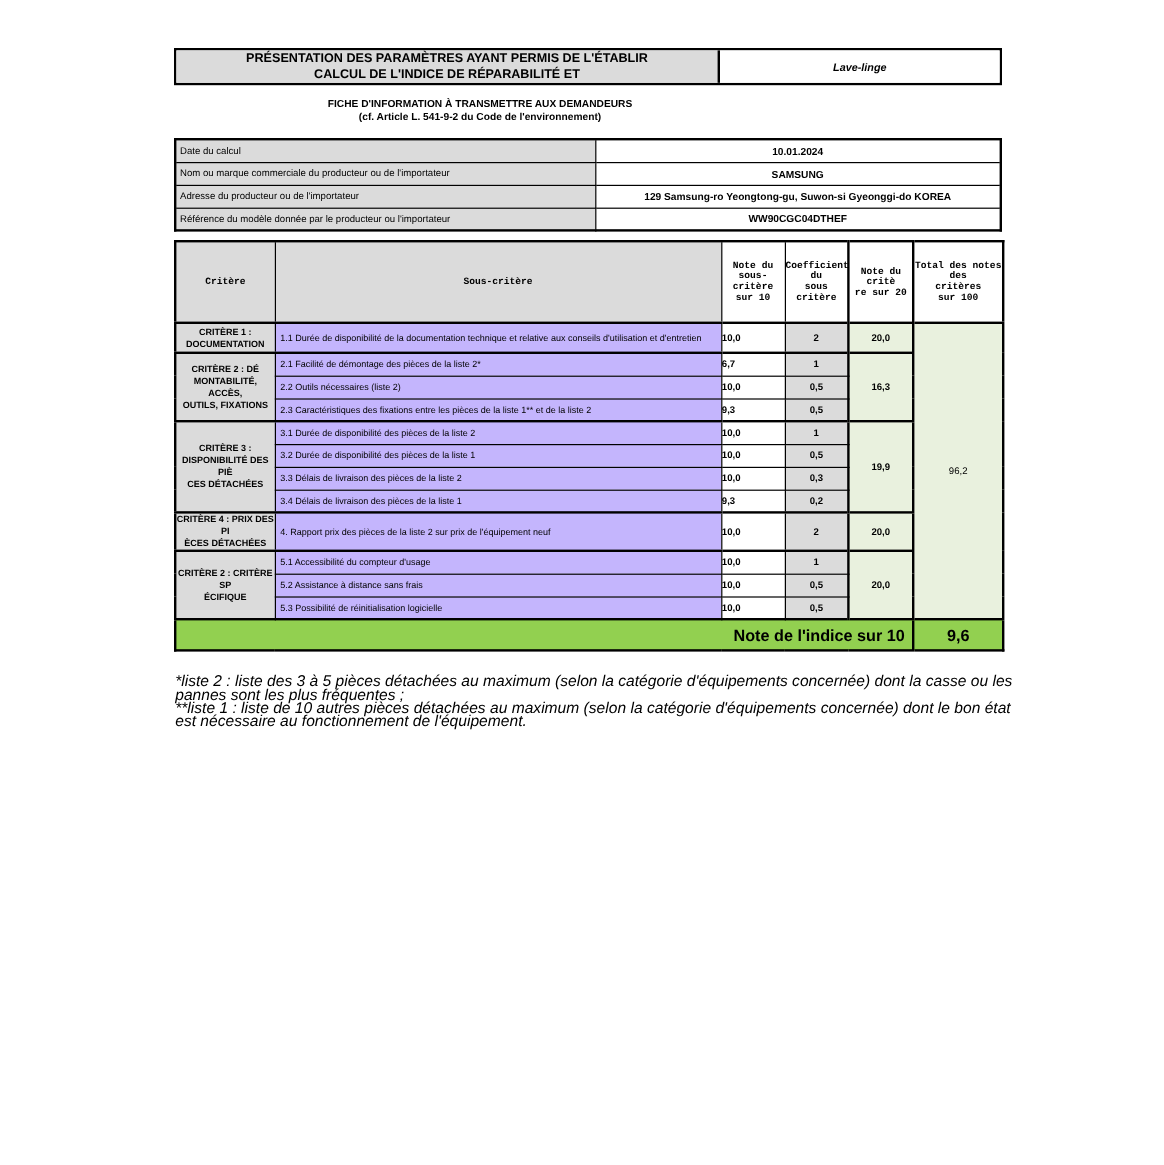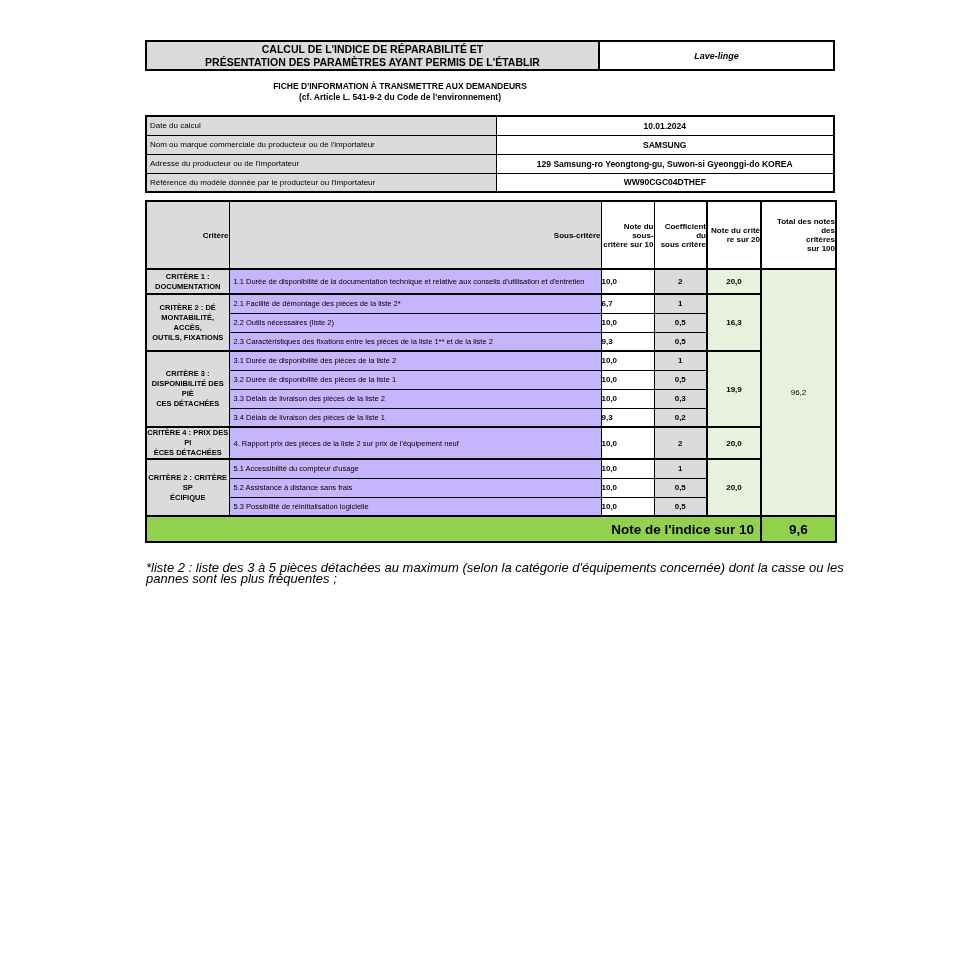--- a/index.html
+++ b/index.html
@@ -45,22 +45,22 @@
   .info-table td.lbl { width: 350px; background: #dbdbdb; padding-left: 3px; }
   .info-table td.val { background: #fff; text-align: center; font-weight: bold; font-size: 8.5px; }
 
   
   .main-table {
     position: absolute; left: 145px; top: 200px; width: 690px;
     border: 2.5px solid #000; font-size: 7.5px;
   }
   .main-table th, .main-table td { border: 1.5px solid #000; vertical-align: middle; }
   .main-table th {
-    font-size: 8px; font-weight: bold; text-align: right; white-space: pre-line;
-    height: 68px; background: #fff;
+    font-size: 8px; font-weight: bold; text-align: center; white-space: pre-line;
+    height: 68px; background: #fff; font-family: Liberation Mono, monospace;
   }
   .main-table th.gray { background: #dbdbdb; }
   .crit {
     background: #dbdbdb; font-weight: bold; text-align: center; white-space: pre-line;
     font-size: 7.5px; line-height: 10px;
   }
   .sub { background: #c4b5fd; padding-left: 4px; font-size: 7.5px; }
   .note10 { background: #fff; font-weight: bold; font-size: 8px; }
   .coeff { background: #dbdbdb; text-align: center; font-weight: bold; font-size: 8px; }
   .note20 { background: #e9f1de; text-align: center; font-weight: bold; font-size: 8px; border-left: 2px solid #000 !important; border-right: 2.5px solid #000 !important; }
@@ -79,22 +79,22 @@
   
   .footnotes { position: absolute; left: 146px; top: 562px; width: 700px; font-size: 13px; font-style: italic; line-height: 11px; }
 </style>
 </head>
 <body>
 
 <div class="page">
 
   <div class="title-band">
     <div class="title-box">
+      <div>PRÉSENTATION DES PARAMÈTRES AYANT PERMIS DE L'ÉTABLIR</div>
       <div>CALCUL DE L'INDICE DE RÉPARABILITÉ ET</div>
-      <div>PRÉSENTATION DES PARAMÈTRES AYANT PERMIS DE L'ÉTABLIR</div>
     </div>
     <div class="product-box">Lave-linge</div>
   </div>
 
   <div class="subtitle">
     <div>FICHE D'INFORMATION À TRANSMETTRE AUX DEMANDEURS</div>
     <div>(cf. Article L. 541-9-2 du Code de l'environnement)</div>
   </div>
 
   <table class="info-table">
@@ -229,15 +229,16 @@
 
       <tr class="index-row">
         <td class="index-label" colspan="5">Note de l'indice sur 10</td>
         <td class="index-value">9,6</td>
       </tr>
     </tbody>
   </table>
 
   <div class="footnotes">
     <div>*liste 2 : liste des 3 à 5 pièces détachées au maximum (selon la catégorie d'équipements concernée) dont la casse ou les pannes sont les plus fréquentes ;</div>
+    <div>**liste 1 : liste de 10 autres pièces détachées au maximum (selon la catégorie d'équipements concernée) dont le bon état est nécessaire au fonctionnement de l'équipement.</div>
   </div>
 
 </div>
 
 </body></html>

